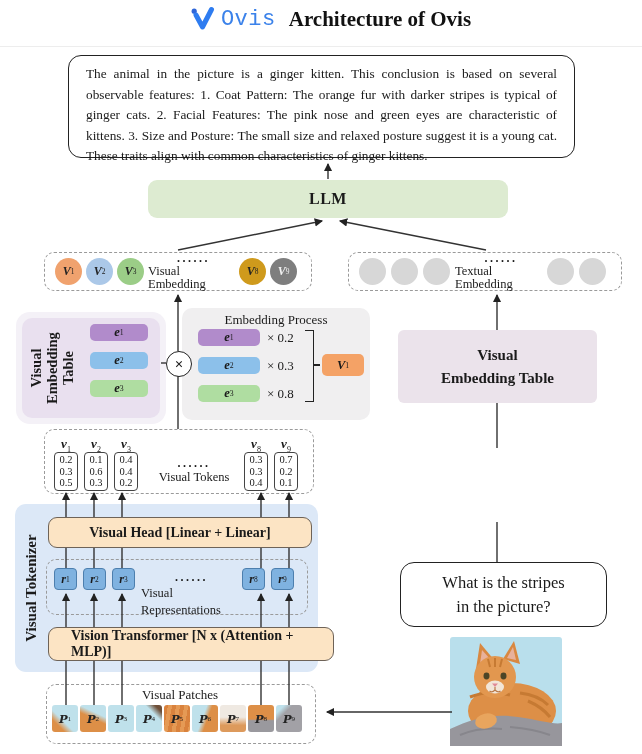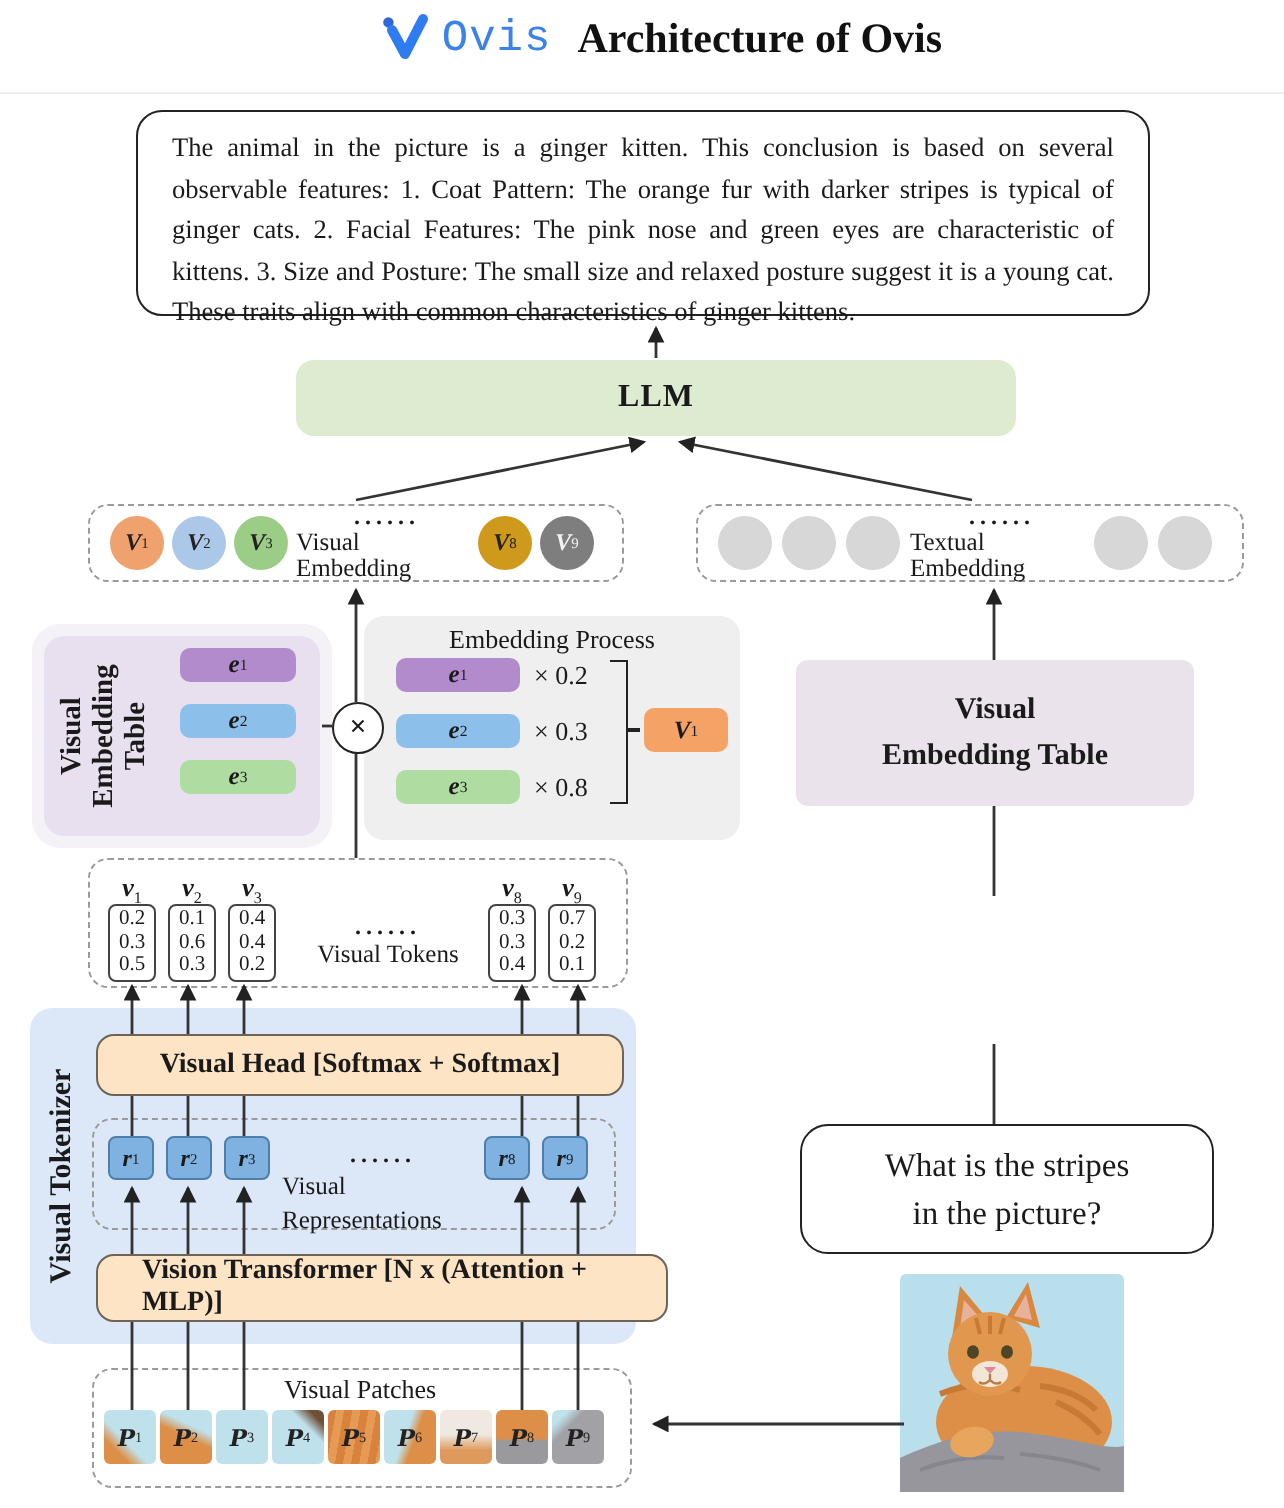--- a/index.html
+++ b/index.html
@@ -277,21 +277,21 @@
             <div>0.7</div>
             <div>0.2</div>
             <div>0.1</div>
           </div>
         </div>
       </div>
   </div>
 
   <div class="vtk"></div>
   <div class="vlabel vtk-label">Visual Tokenizer</div>
-  <div class="roundbox peach vhead">Visual Head [Softmax + Softmax]</div>
+  <div class="roundbox peach vhead">Visual Head [Linear + Linear]</div>
   <div class="dashedbox reps" style="background:transparent;">
     <div id="rep-left" style="display:flex;">
         <div class="rsq">
           <span class="mbase">r</span>
           <sub>1</sub>
         </div>
         <div class="rsq">
           <span class="mbase">r</span>
           <sub>2</sub>
         </div>

